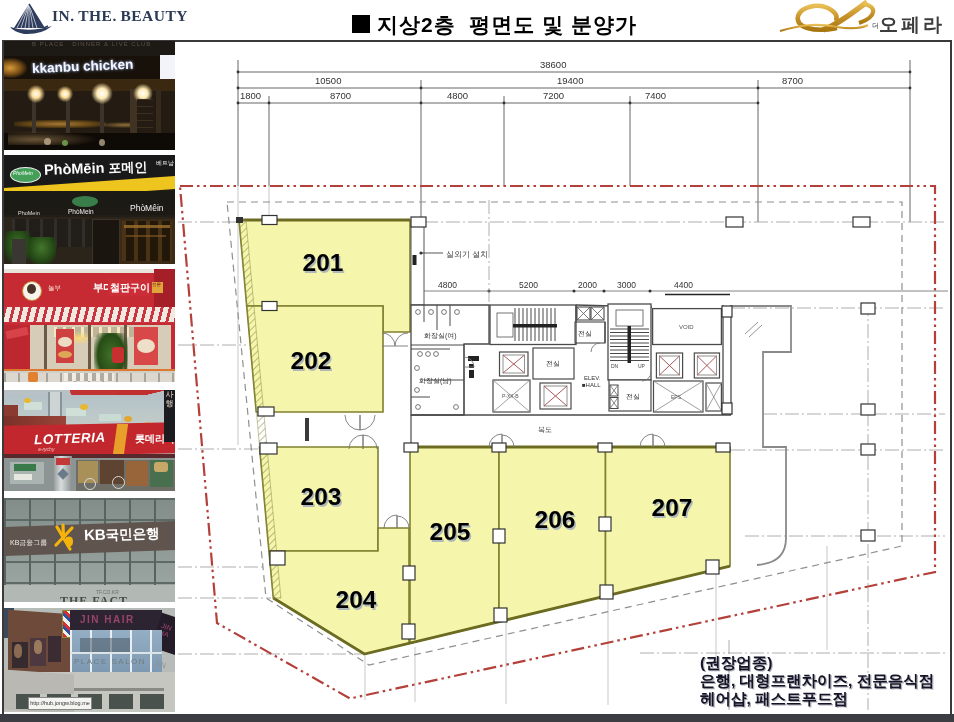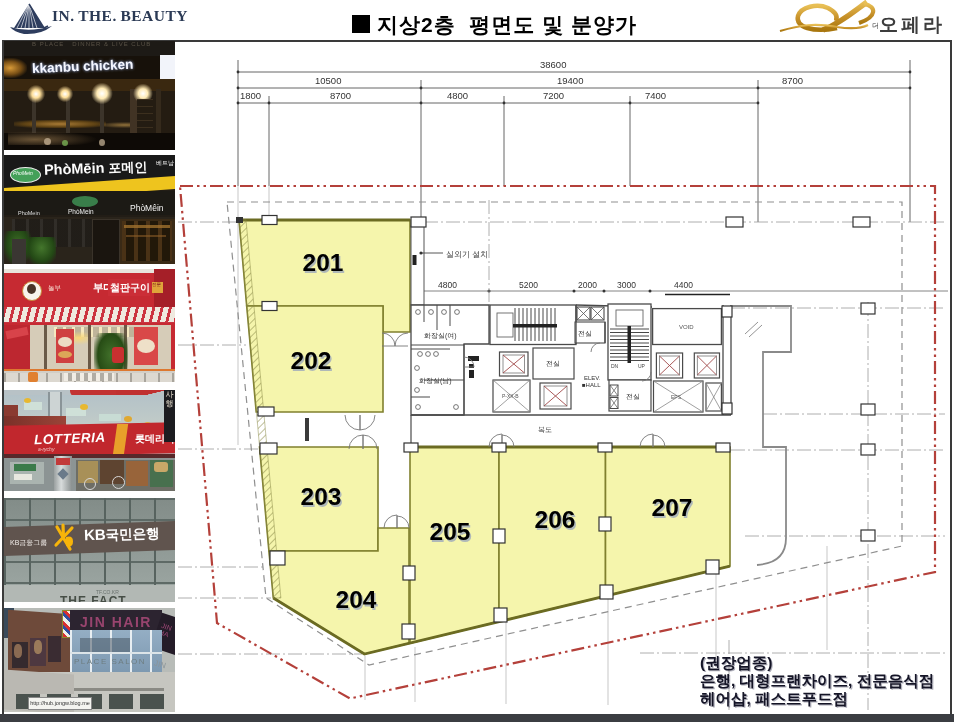--- a/index.html
+++ b/index.html
@@ -237,39 +237,39 @@
       <line x1="22" y1="7" x2="6" y2="24"></line>
       <line x1="13" y1="4" x2="13.5" y2="17"></line>
     </g>
     <path d="M16,16 q7,-2 7,4.5 q0,6.5 -7,4.5 z" fill="#f6b40a"></path>
   </svg>
 
   <div class="abs" style="left:80px;top:27px;font-size:15px;font-weight:bold;color:#fff;transform:rotate(-2deg);white-space:nowrap;">KB<span style="font-size:13.5px;">국민은행</span></div>
 
   <div class="abs" style="left:0;top:87px;width:171px;height:17px;background:#b2b8b4;"></div>
   <div class="abs" style="left:92px;top:91px;font-size:5px;color:#6a726e;">TF.CO.KR</div>
-  <div class="abs" style="left:56px;top:96px;font-size:12px;font-weight:bold;color:#464e46;font-family:Liberation Sans, sans-serif;letter-spacing:1px;">THE FACT</div>
+  <div class="abs" style="left:56px;top:96px;font-size:12px;font-weight:bold;color:#464e46;font-family:Liberation Serif, serif;letter-spacing:1px;">THE FACT</div>
 </div>
 
 <div class="abs" style="left:4px;top:608px;width:171px;height:104px;background:#b8bcb8;overflow:hidden;">
 
   <div class="abs" style="left:0;top:0;width:10px;height:30px;background:#3a4a5a;"></div>
 
   <div class="abs" style="left:4px;top:4px;width:64px;height:76px;background:#6e4a3a;transform:skewY(4deg);"></div>
 
   <div class="abs" style="left:8px;top:34px;width:16px;height:26px;background:#352a2e;"></div>
   <div class="abs" style="left:26px;top:30px;width:16px;height:28px;background:#4e3840;"></div>
   <div class="abs" style="left:44px;top:28px;width:13px;height:26px;background:#3a2c32;"></div>
   <div class="abs" style="left:10px;top:36px;width:8px;height:14px;background:#8a6a52;border-radius:40%;"></div>
   <div class="abs" style="left:30px;top:32px;width:8px;height:14px;background:#9a7a5a;border-radius:40%;"></div>
 
   <div class="abs" style="left:58px;top:2px;width:7px;height:26px;background:repeating-linear-gradient(45deg,#d83030 0 3px,#f0f0e8 3px 6px,#3050a0 6px 9px);border:1px solid #8a8a30;"></div>
 
   <div class="abs" style="left:66px;top:2px;width:92px;height:20px;background:#2c2430;"></div>
-  <div class="abs" style="left:76px;top:6px;font-size:14px;font-weight:bold;color:#98446e;letter-spacing:1.5px;">JIN HAIR</div>
+  <div class="abs" style="left:76px;top:6px;font-size:10px;font-weight:bold;color:#98446e;letter-spacing:1.5px;">JIN HAIR</div>
 
   <div class="abs" style="left:152px;top:8px;width:26px;height:36px;background:#241c28;transform:rotate(18deg);"></div>
   <div class="abs" style="left:156px;top:16px;font-size:7px;color:#a04878;transform:rotate(20deg);">JIN HA</div>
 
   <div class="abs" style="left:66px;top:22px;width:92px;height:44px;background:repeating-linear-gradient(90deg,#e8eef2 0 2px,rgba(0,0,0,0) 2px 20px),linear-gradient(#94aec4,#7c98b0);"></div>
   <div class="abs" style="left:76px;top:30px;width:50px;height:16px;background:#4a5a66;opacity:0.55;"></div>
   <div class="abs" style="left:66px;top:44px;width:92px;height:2px;background:#dce4e8;"></div>
 
   <div class="abs" style="left:70px;top:49px;font-size:8px;color:#6e7e82;letter-spacing:1.5px;">PLACE SALON</div>
   <div class="abs" style="left:150px;top:52px;font-size:8px;color:#8a949a;transform:rotate(15deg);">JIN</div>

